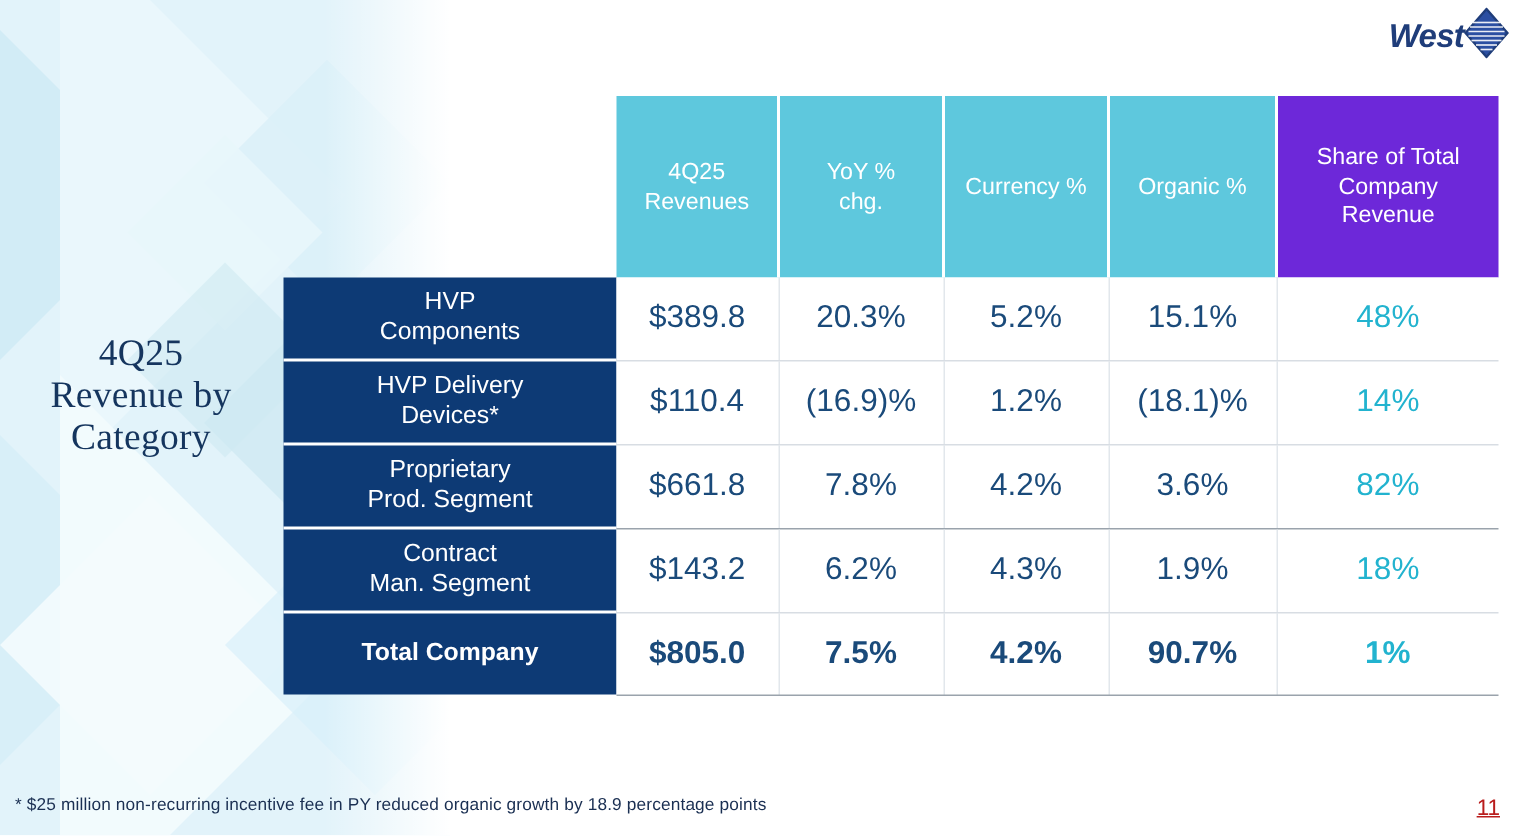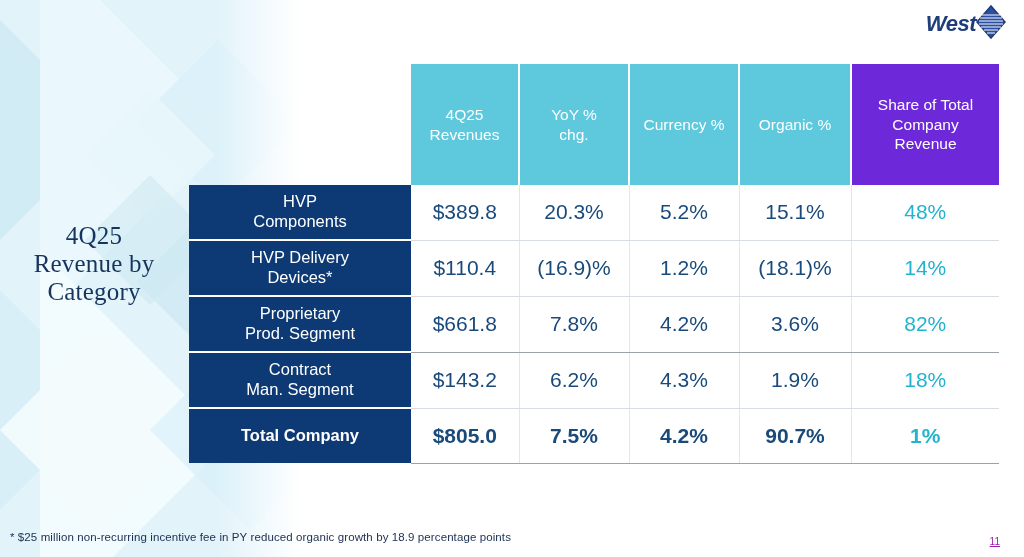--- a/index.html
+++ b/index.html
@@ -155,22 +155,22 @@
     left: 10px;
     bottom: 14px;
     font-size: 11.5px;
     color: #1a2f52;
     letter-spacing: 0.1px;
   }
   .page-num {
     position: absolute;
     right: 24px;
     bottom: 10px;
-    font-size: 10px;
-    color: #a21caf;
+    font-size: 15px;
+    color: #b91c1c;
     text-decoration: underline;
   }
 </style>
 </head>
 <body>
 
 <div class="slide">
 
   <div class="bg-deco">
     <svg width="300" height="557" viewBox="0 0 300 557" xmlns="http://www.w3.org/2000/svg">

